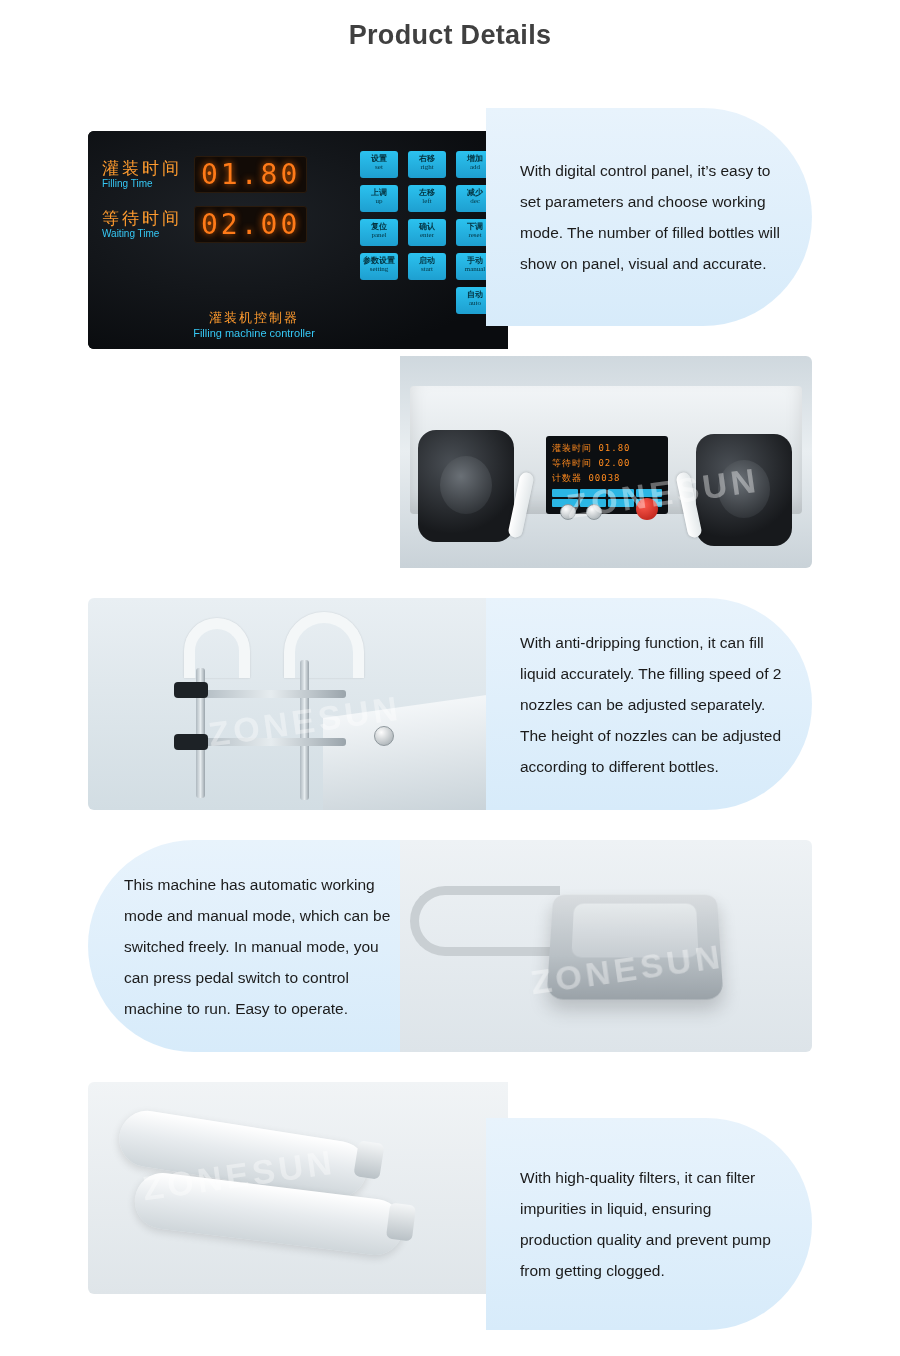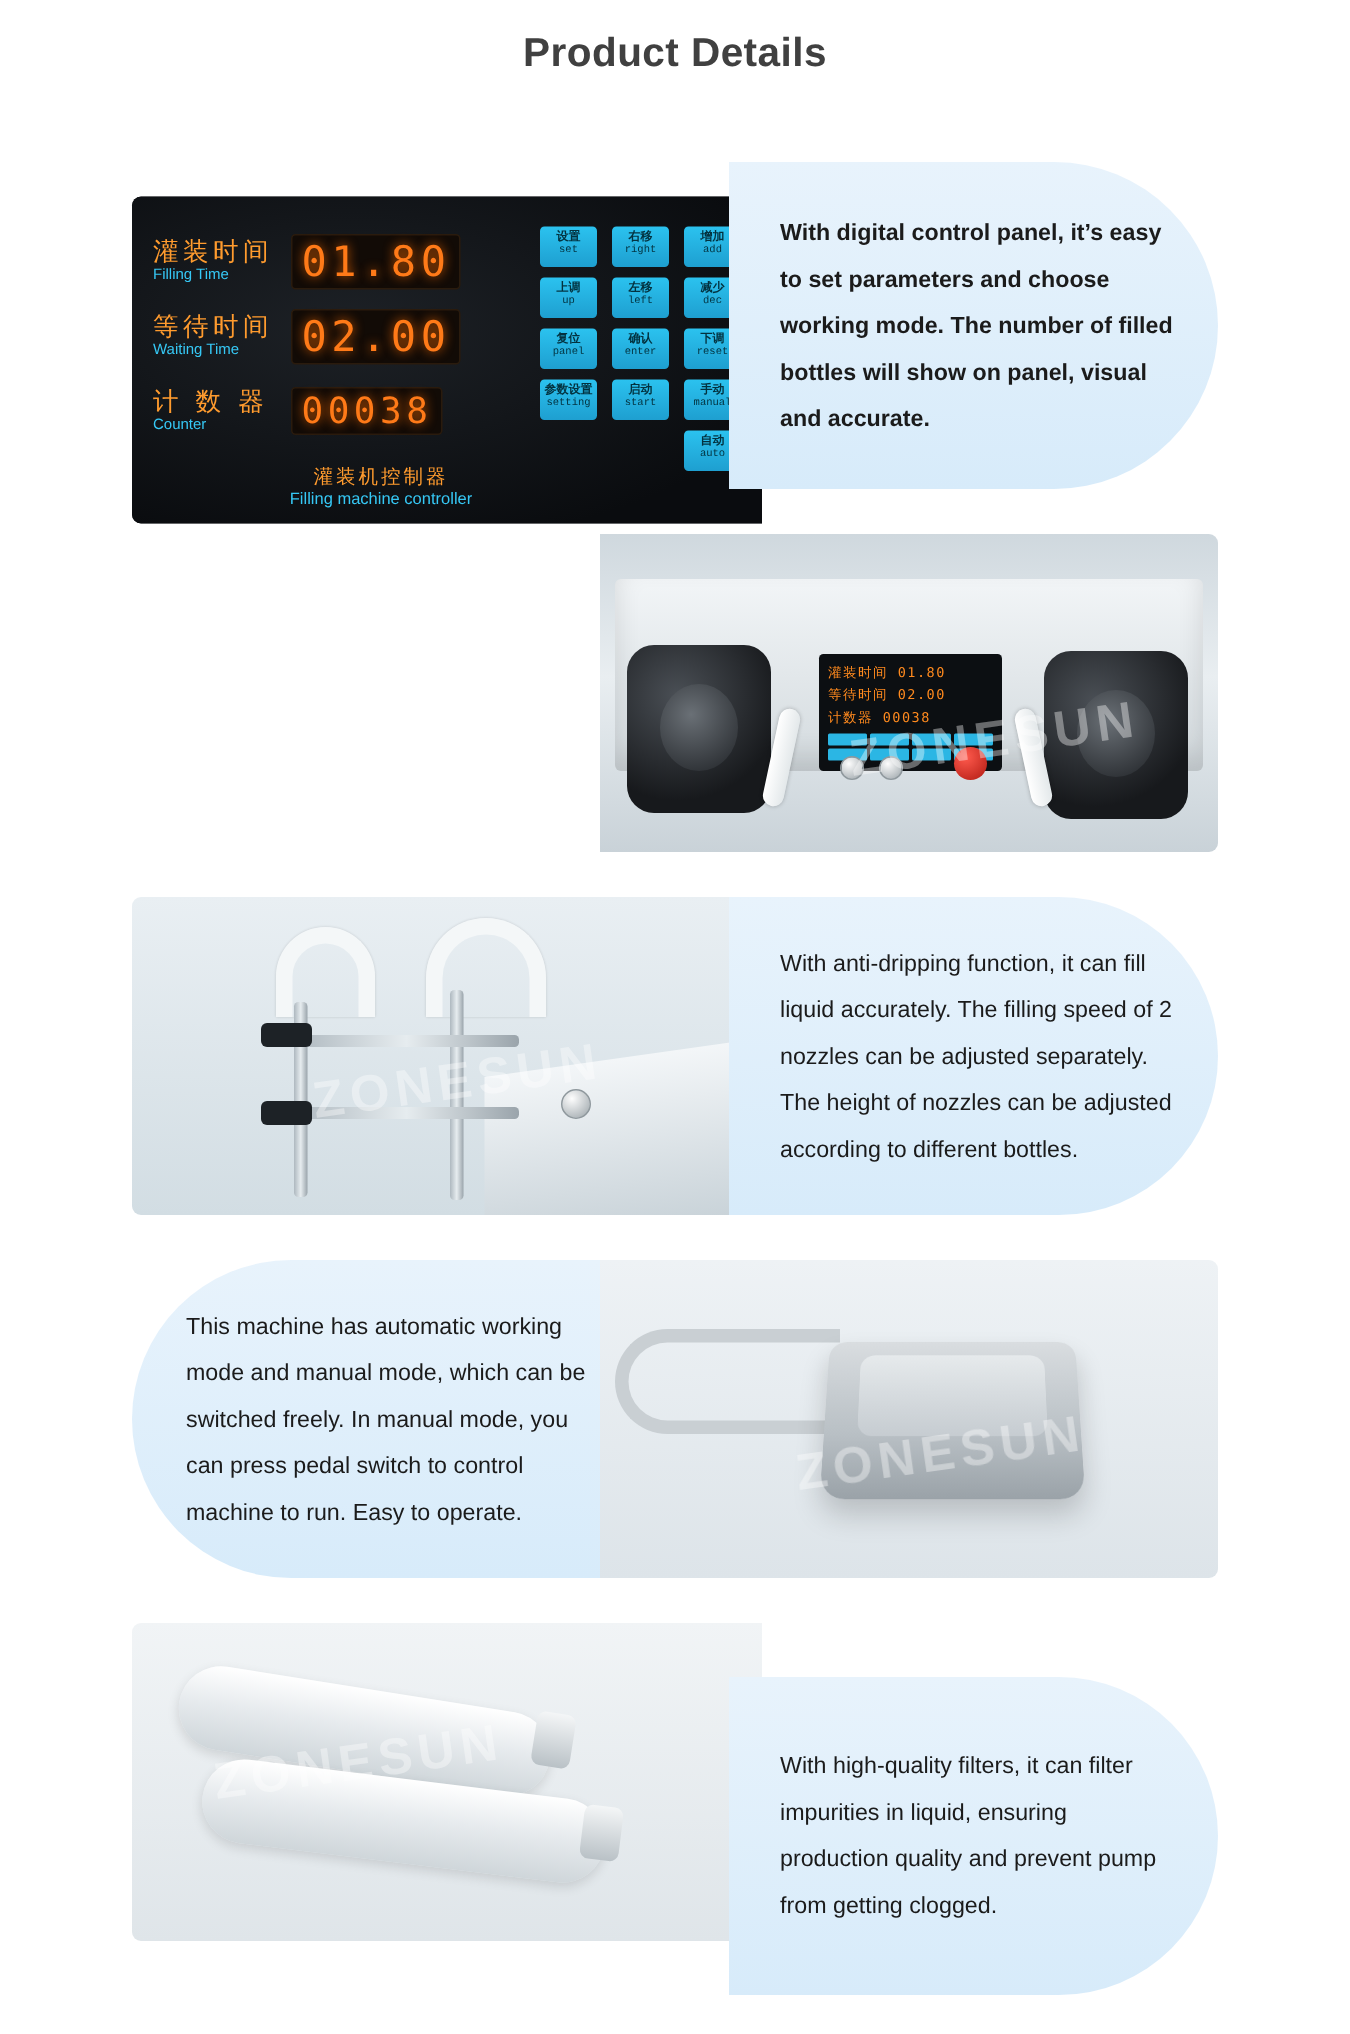--- a/index.html
+++ b/index.html
@@ -57,21 +57,21 @@
   
   .s1-photo {
     left: 88px; top: 108px; width: 420px; height: 218px;
     background: #0b0d10;
     border-radius: 6px 0 0 6px;
     margin-top: 23px;
   }
   .s1-card {
     left: 486px; top: 108px; width: 326px; height: 218px;
     border-radius: 0 110px 110px 0;
-    padding-left: 34px; padding-right: 30px; font-weight: bold;
+    padding-left: 34px; padding-right: 30px;
   }
   .panel {
     position: absolute; inset: 0;
     background: radial-gradient(ellipse at 35% 40%, #1d2126 0%, #0a0c0f 80%);
   }
   .panel-rows { position: absolute; left: 14px; top: 22px; }
   .prow { display: flex; align-items: center; height: 42px; margin-bottom: 8px; }
   .cn-label { width: 92px; text-align: left; }
   .cn-label .cn {
     display:block; color:#ff9b2e; font-size: 17px; letter-spacing: 3px;
@@ -96,21 +96,21 @@
   }
   .key {
     width: 38px; height: 27px;
     background: linear-gradient(180deg,#2bc2ef,#1e9fd0);
     border-radius: 3px;
     color: #03323f;
     font-size: 7.5px;
     line-height: 9px;
     text-align: center;
     padding-top: 3px;
-    font-family: Liberation Mono, monospace;
+    font-family: Liberation Serif, serif;
   }
   .key b { display:block; font-size: 8px; font-weight: 700; }
   .key i { display:block; font-style: normal; font-size: 7px; }
   .panel-caption {
     position: absolute; left: 36px; bottom: 10px; text-align: center; width: 260px;
   }
   .panel-caption .cn { color:#ff9b2e; font-size: 13px; letter-spacing: 2px; font-family:"DejaVu Sans",sans-serif;}
   .panel-caption .en { color:#36c8f5; font-size: 11px; }
 
   
@@ -261,27 +261,20 @@
             <span class="en">Filling Time</span>
           </div>
           <div class="seg">01.80</div>
         </div>
         <div class="prow">
           <div class="cn-label">
             <span class="cn">等待时间</span>
             <span class="en">Waiting Time</span>
           </div>
           <div class="seg">02.00</div>
-        </div>
-        <div class="prow">
-          <div class="cn-label">
-            <span class="cn">计 数 器</span>
-            <span class="en">Counter</span>
-          </div>
-          <div class="seg sm">00038</div>
         </div>
       </div>
 
       <div class="keys">
         <div class="key">
           <b>设置</b>
           <i>set</i>
         </div>
         <div class="key">
           <b>右移</b>

